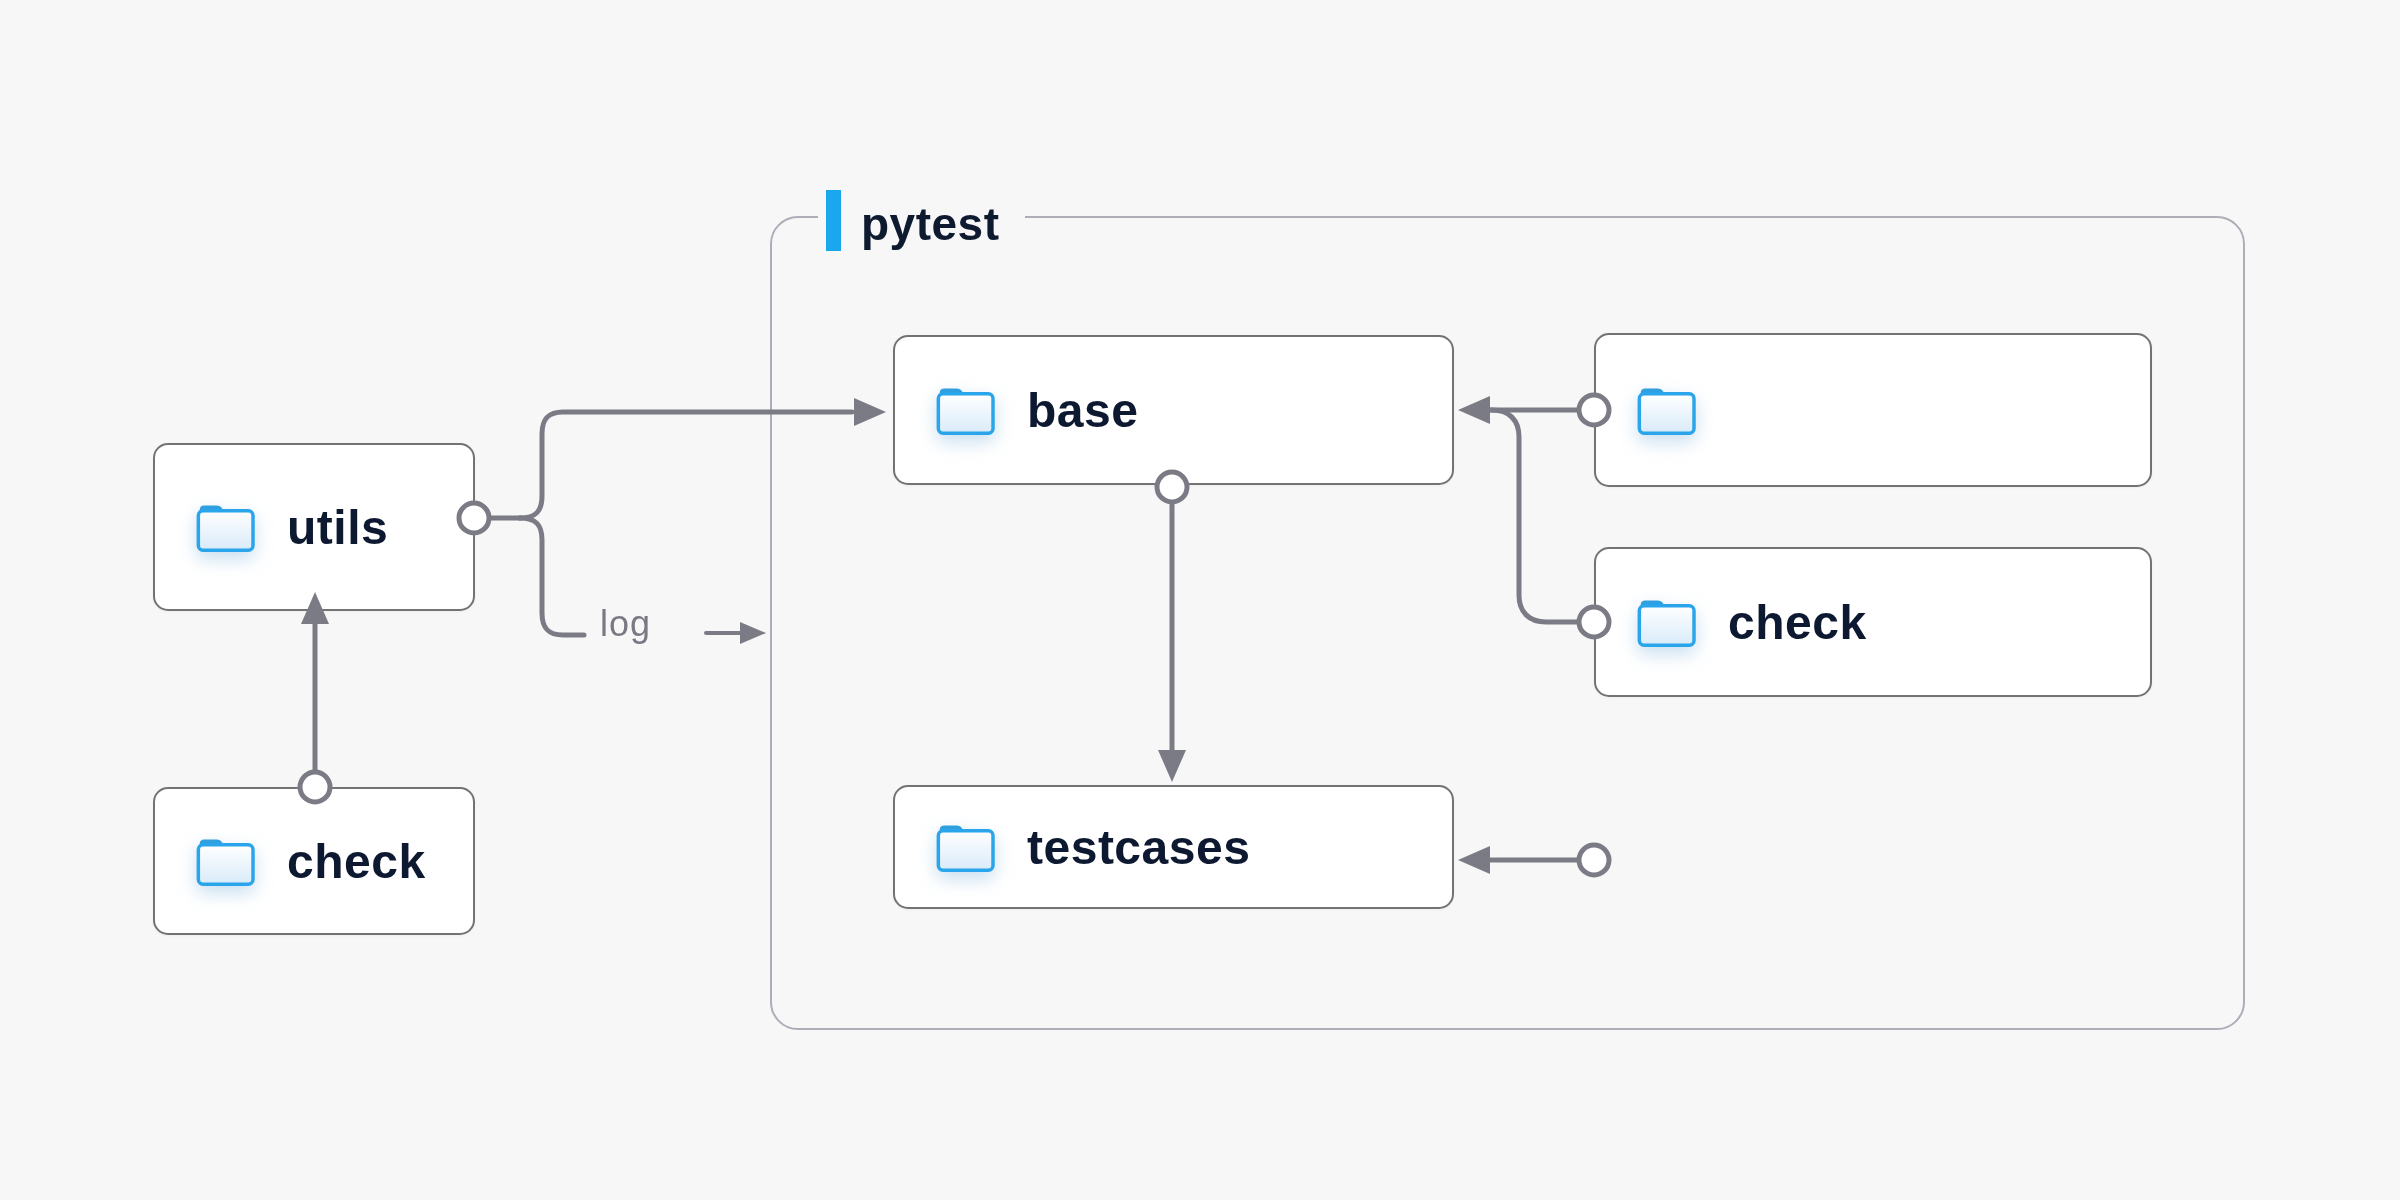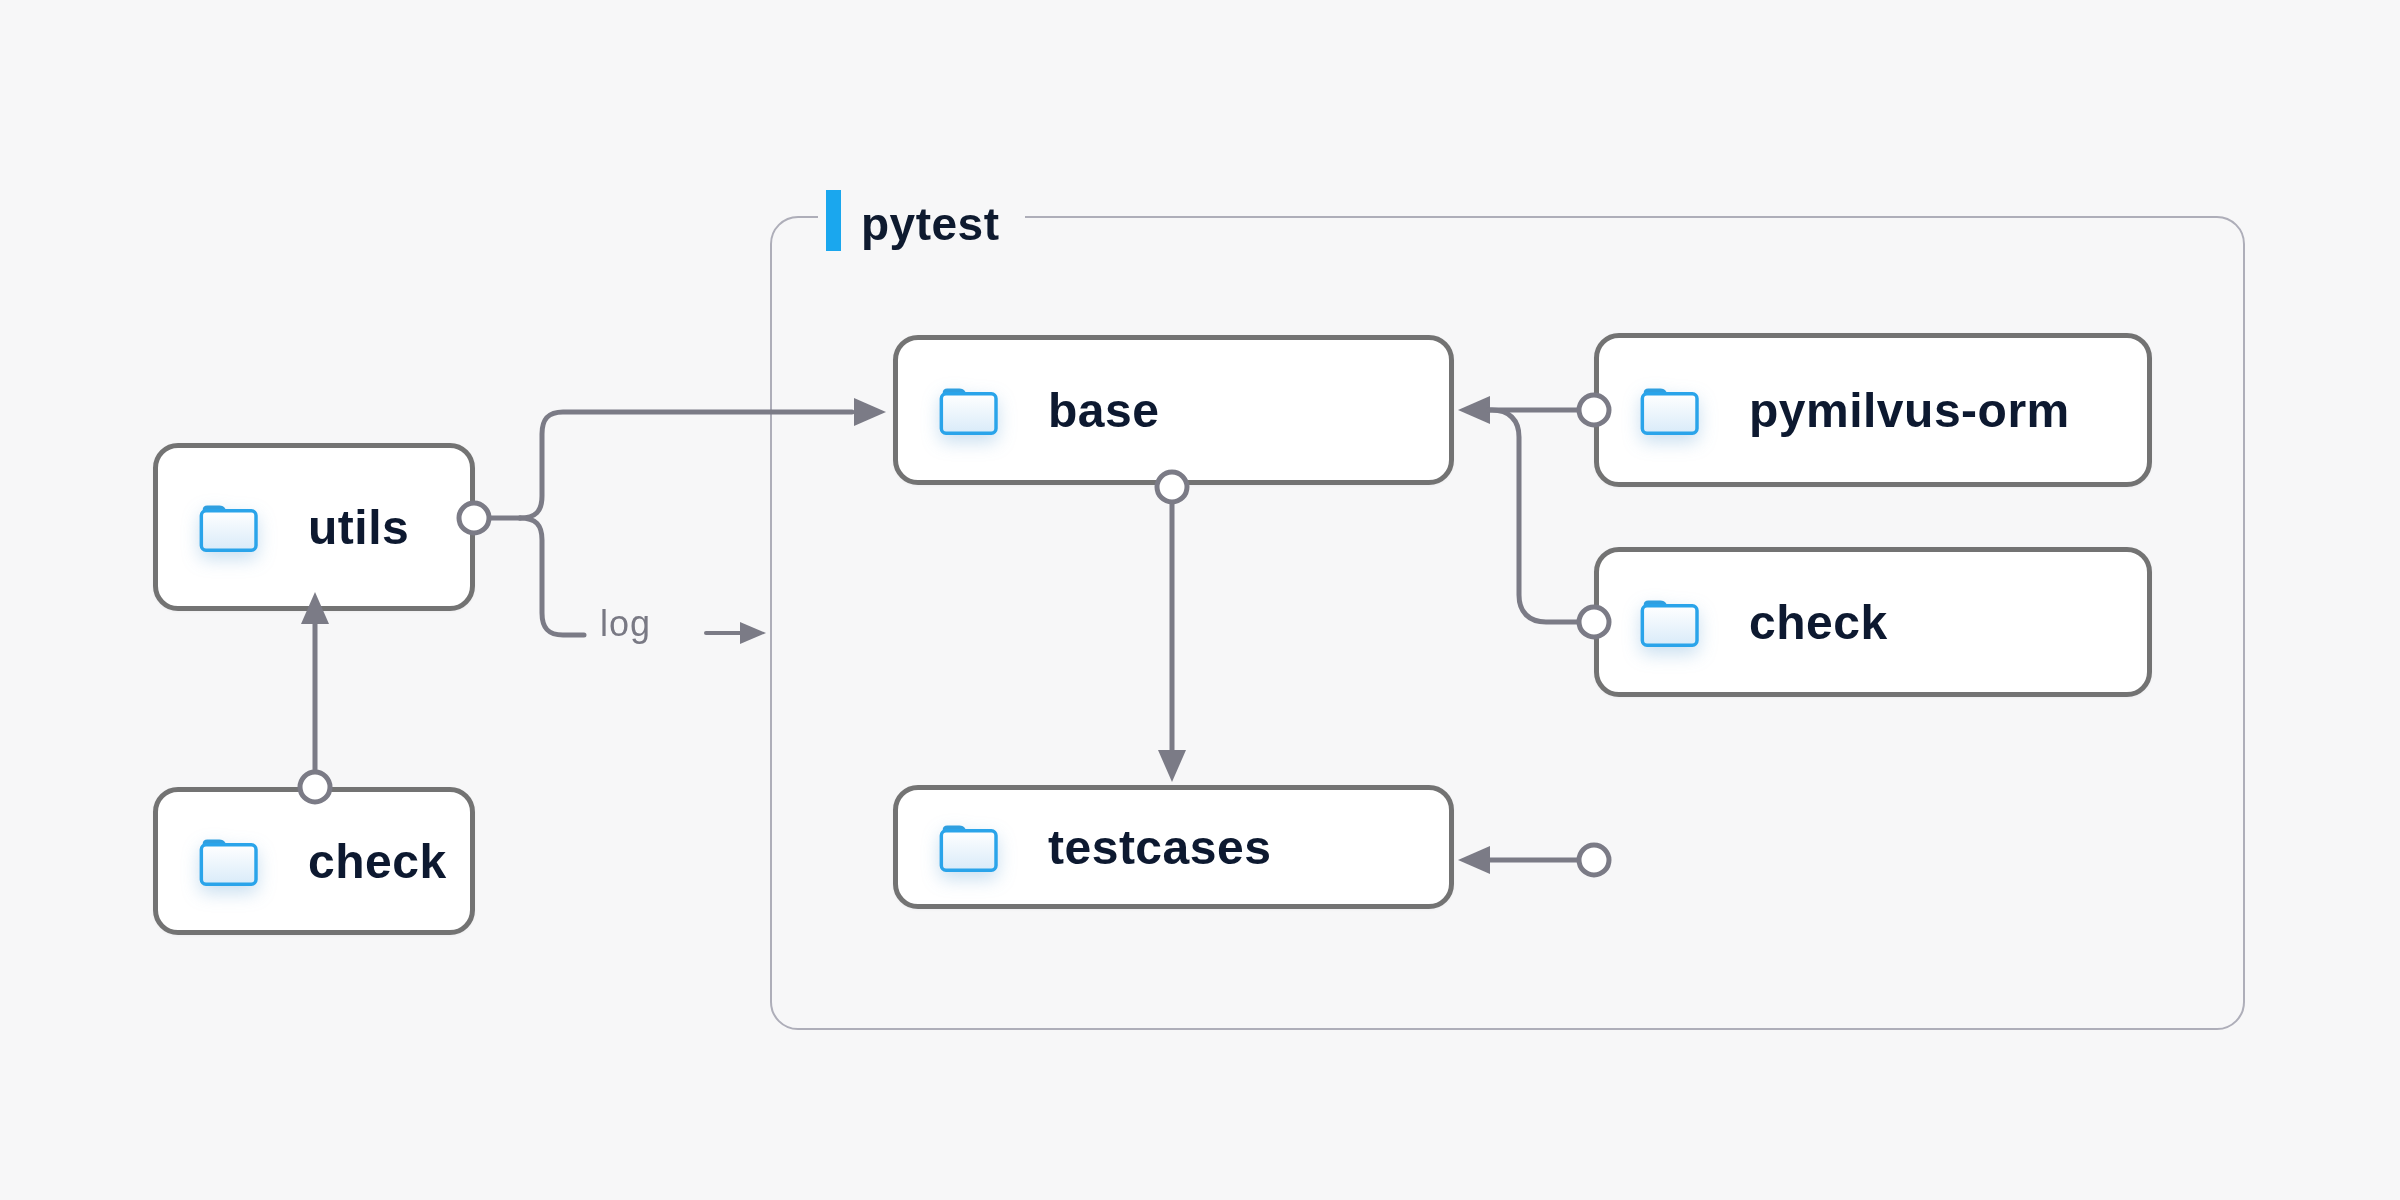--- a/index.html
+++ b/index.html
@@ -47,27 +47,27 @@
   .group-label-text {
     font-size: 46px;
     font-weight: 600;
     color: #0e1a2f;
     letter-spacing: 0.5px;
   }
   
   .node {
     position: absolute;
     background: #ffffff;
-    border: 5px solid #737373;
-    border-radius: 25px;
+    border: 2px solid #737373;
+    border-radius: 15px;
     box-sizing: border-box;
     display: flex;
     align-items: center;
     padding-left: 38px;
-    gap: 48px;
+    gap: 30px;
     box-shadow: 0 1px 3px rgba(20,20,40,0.04);
     z-index: 2;
   }
   .folder {
     width: 64px;
     height: 57px;
     flex: 0 0 auto;
     filter: drop-shadow(0 7px 9px rgba(60,140,200,0.28));
   }
   .nlabel {
@@ -167,21 +167,20 @@
     <span class="nlabel">base</span>
   </div>
 
   <div class="node" style="left:1594px;top:333px;width:558px;height:154px">
     <span class="folder">
       <svg viewBox="0 0 48 42" width="64" height="57">
         <path d="M5 13 L5 8 Q5 4.5 8.5 4.5 L17.5 4.5 Q20.5 4.5 22 7 L24.5 11 Z" fill="#2f9fe0"></path>
         <rect x="4" y="8.5" width="41" height="29.5" rx="3.5" fill="url(#foldg)" stroke="#2aa4ea" stroke-width="2.6"></rect>
       </svg>
     </span>
-    <span class="nlabel">pymilvus-orm</span>
   </div>
 
   <div class="node" style="left:1594px;top:547px;width:558px;height:150px">
     <span class="folder">
       <svg viewBox="0 0 48 42" width="64" height="57">
         <path d="M5 13 L5 8 Q5 4.5 8.5 4.5 L17.5 4.5 Q20.5 4.5 22 7 L24.5 11 Z" fill="#2f9fe0"></path>
         <rect x="4" y="8.5" width="41" height="29.5" rx="3.5" fill="url(#foldg)" stroke="#2aa4ea" stroke-width="2.6"></rect>
       </svg>
     </span>
     <span class="nlabel">check</span>

